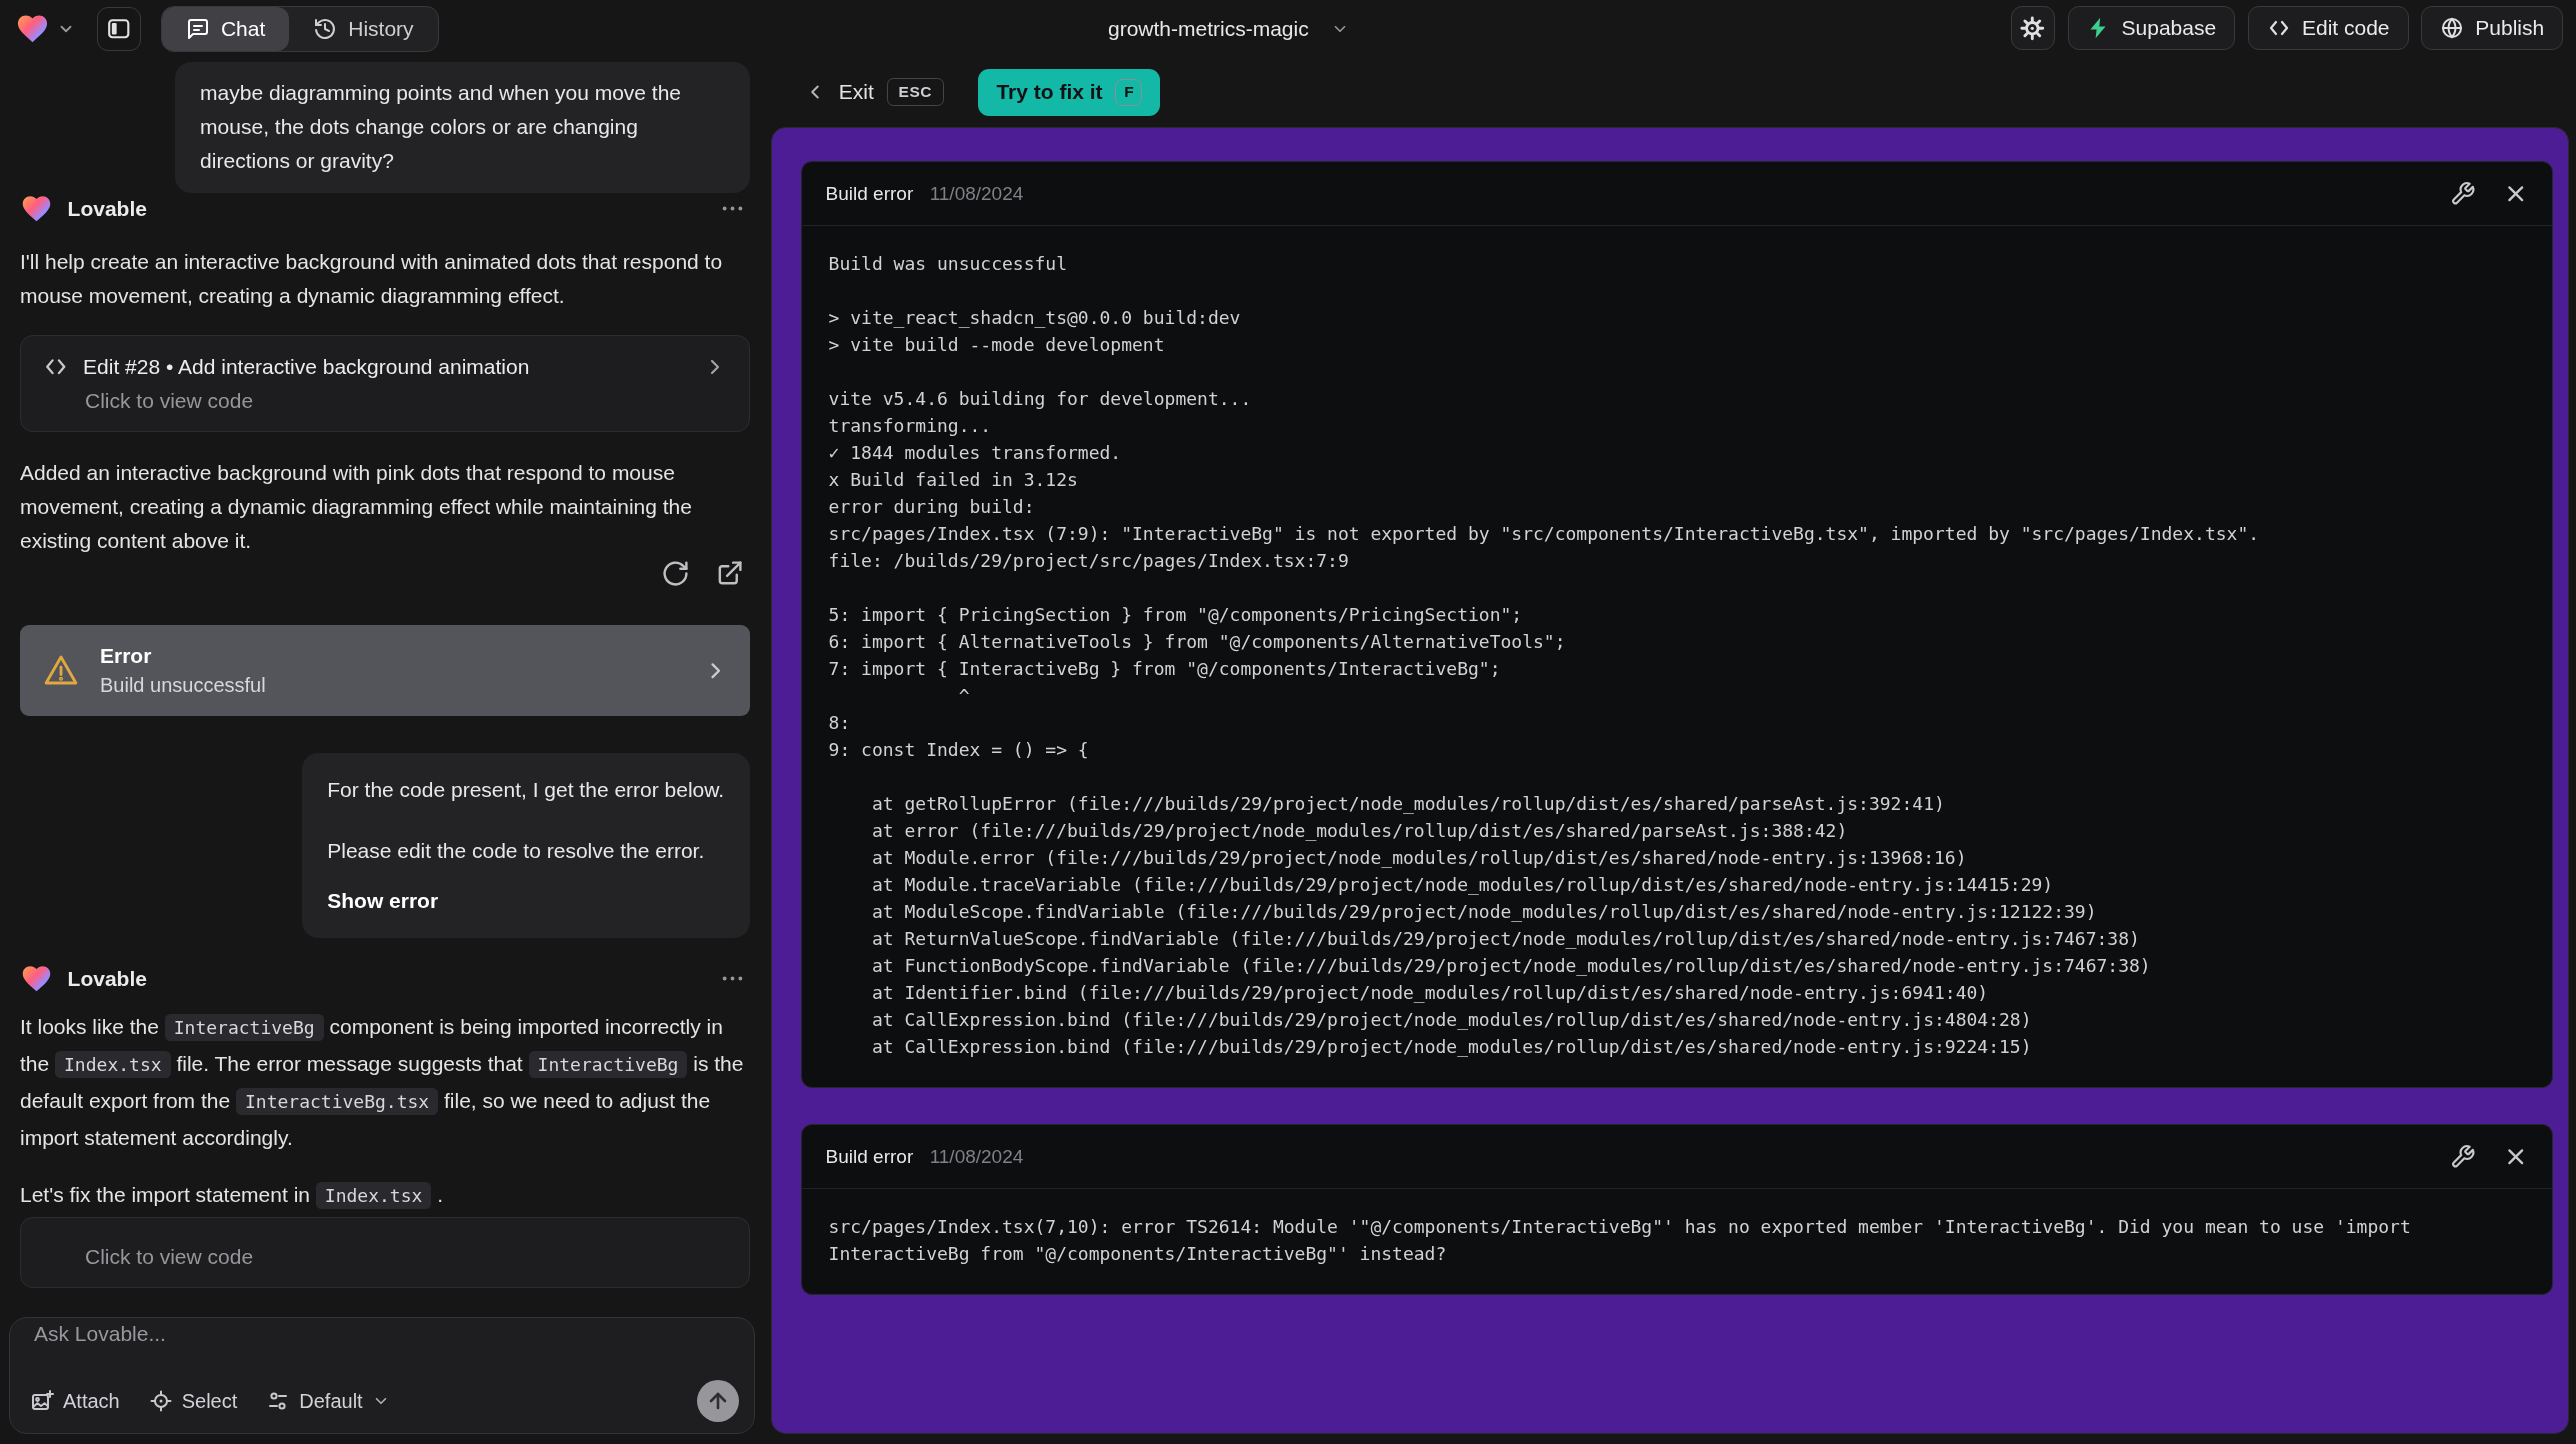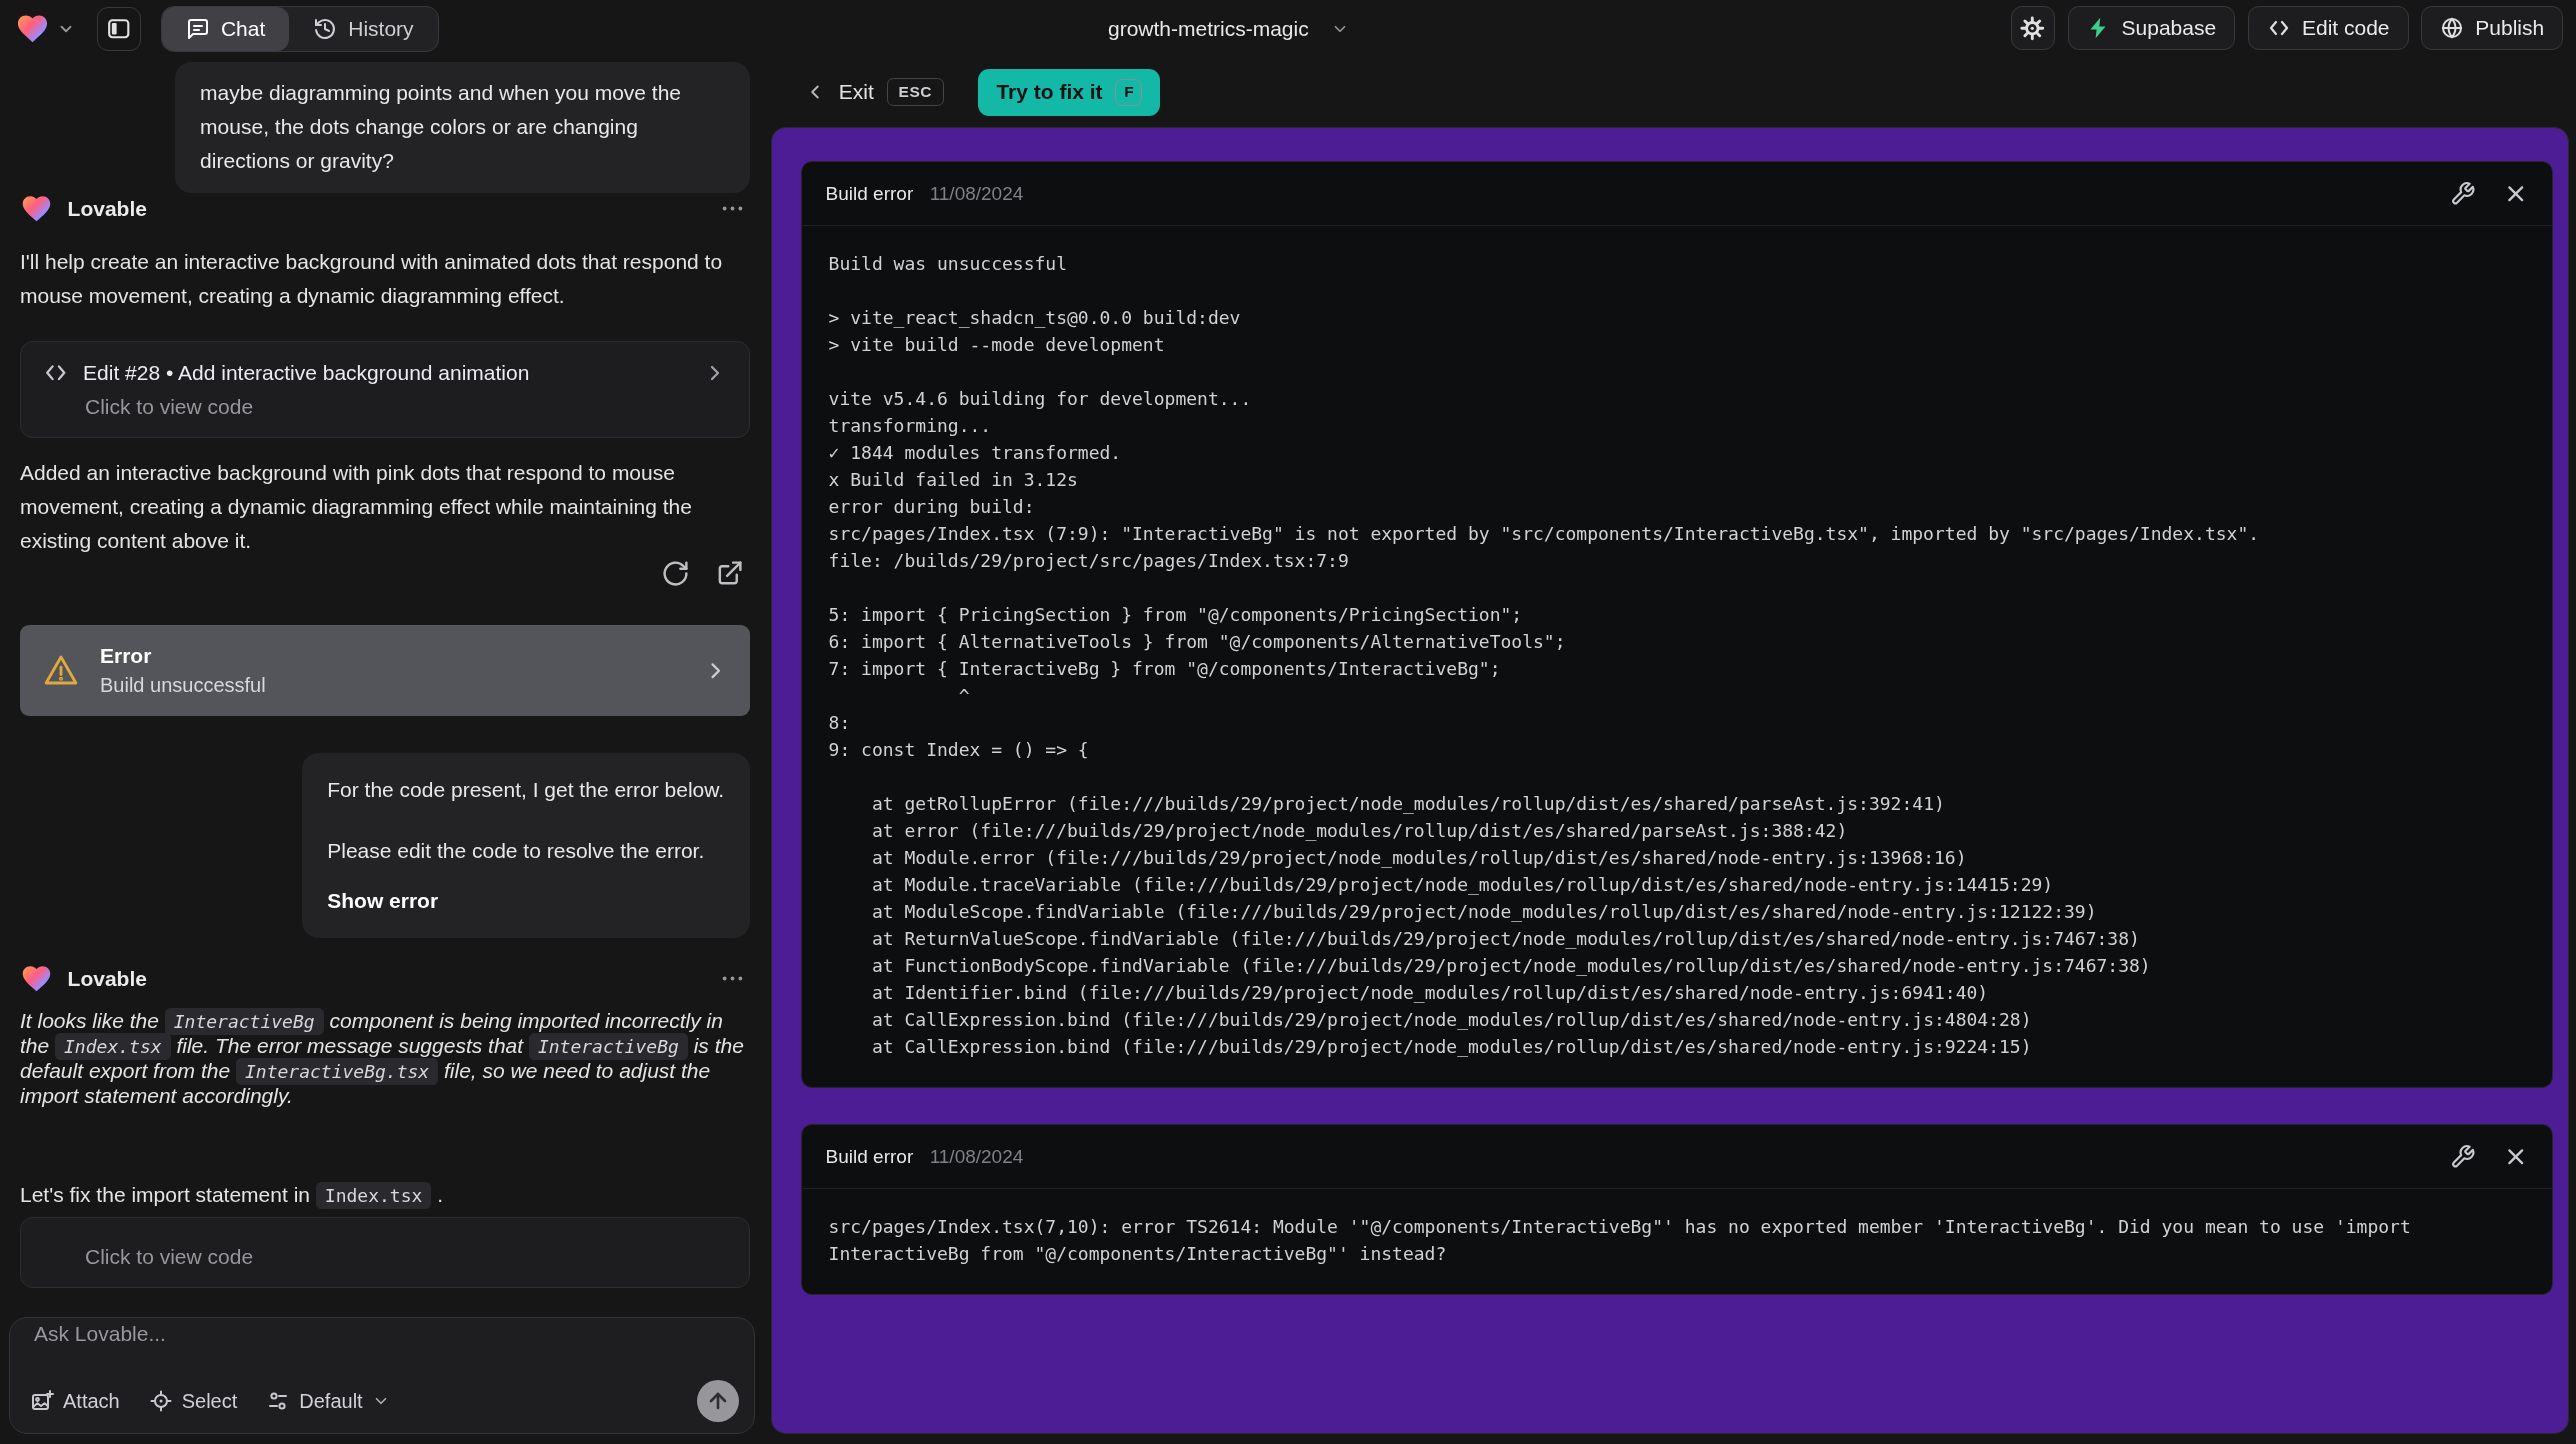--- a/index.html
+++ b/index.html
@@ -35,28 +35,28 @@
   .bubble-2 p + p { margin-top: 27px; }
   .bubble-2 .action { margin-top: 16.4px; font-weight: 700; color: #ffffff; }
   .lov-row { position: absolute; left: 20px; right: 20px; display: flex; align-items: center; gap: 14.6px; }
   .lov-row .name { font-size: 21px; font-weight: 600; color: #ececee; }
   .lov-row .spacer { flex: 1; }
   .lov-row-1 { top: 135px; }
   .lov-row-2 { top: 905px; }
   .para { position: absolute; left: 20px; width: 728px; font-size: 21px; line-height: 34px; color: #e4e4e6; }
   .p-intro { top: 188px; }
   .p-summary { top: 399px; }
-  .p-fix1 { top: 952px; line-height: 24px; font-style: italic; }
+  .p-fix1 { top: 952px; line-height: 36px; }
   .p-fix2 { top: 1120px; line-height: 36px; }
   .code-chip { font-family: "DejaVu Sans Mono", "Liberation Mono", monospace; font-size: 18px; background: #2a2a2e; color: #d8d8da; border-radius: 5.5px; padding: 2.7px 9px; white-space: nowrap; }
   .edit-card { position: absolute; left: 20px; width: 730px; background: #1d1d20; border: 0.9px solid #2d2d31; border-radius: 12.8px; padding: 18px 22px; }
   .edit-card .row { display: flex; align-items: center; gap: 14.6px; color: #c9c9cd; }
   .edit-card .title { font-size: 21px; color: #ececf0; flex: 1; }
   .edit-card .sub { margin-left: 42px; margin-top: 9px; font-size: 21px; color: #97979b; }
-  .card-28 { top: 278px; margin-top: 6px; }
+  .card-28 { top: 278px; }
   .card-29 { top: 1160px; }
   .icon-row { position: absolute; top: 502px; right: 22px; display: flex; gap: 25.5px; color: #bfbfc3; }
   .err-banner { position: absolute; top: 568px; left: 20px; width: 730px; height: 91px; background: #54555b; border-radius: 9px; display: flex; align-items: center; padding: 0 22px; gap: 20px; }
   .err-banner .col { flex: 1; }
   .err-banner .t1 { font-size: 21px; font-weight: 600; color: #ffffff; }
   .err-banner .t2 { font-size: 20px; color: #d8d8dc; margin-top: 5.5px; }
   .input-box { position: absolute; left: 9px; right: 11px; bottom: 11px; height: 117px; background: #1e1e21; border: 0.9px solid #343438; border-radius: 18px; }
   .input-box textarea { position: absolute; top: 4px; left: 24px; right: 24px; height: 40px; background: transparent; border: none; outline: none; resize: none; font-family: inherit; font-size: 21px; color: #7dd3fc; }
   .input-box textarea::placeholder { color: #98989c; }
   .input-toolbar { position: absolute; left: 20px; right: 14.6px; bottom: 11px; display: flex; align-items: center; gap: 29px; }

